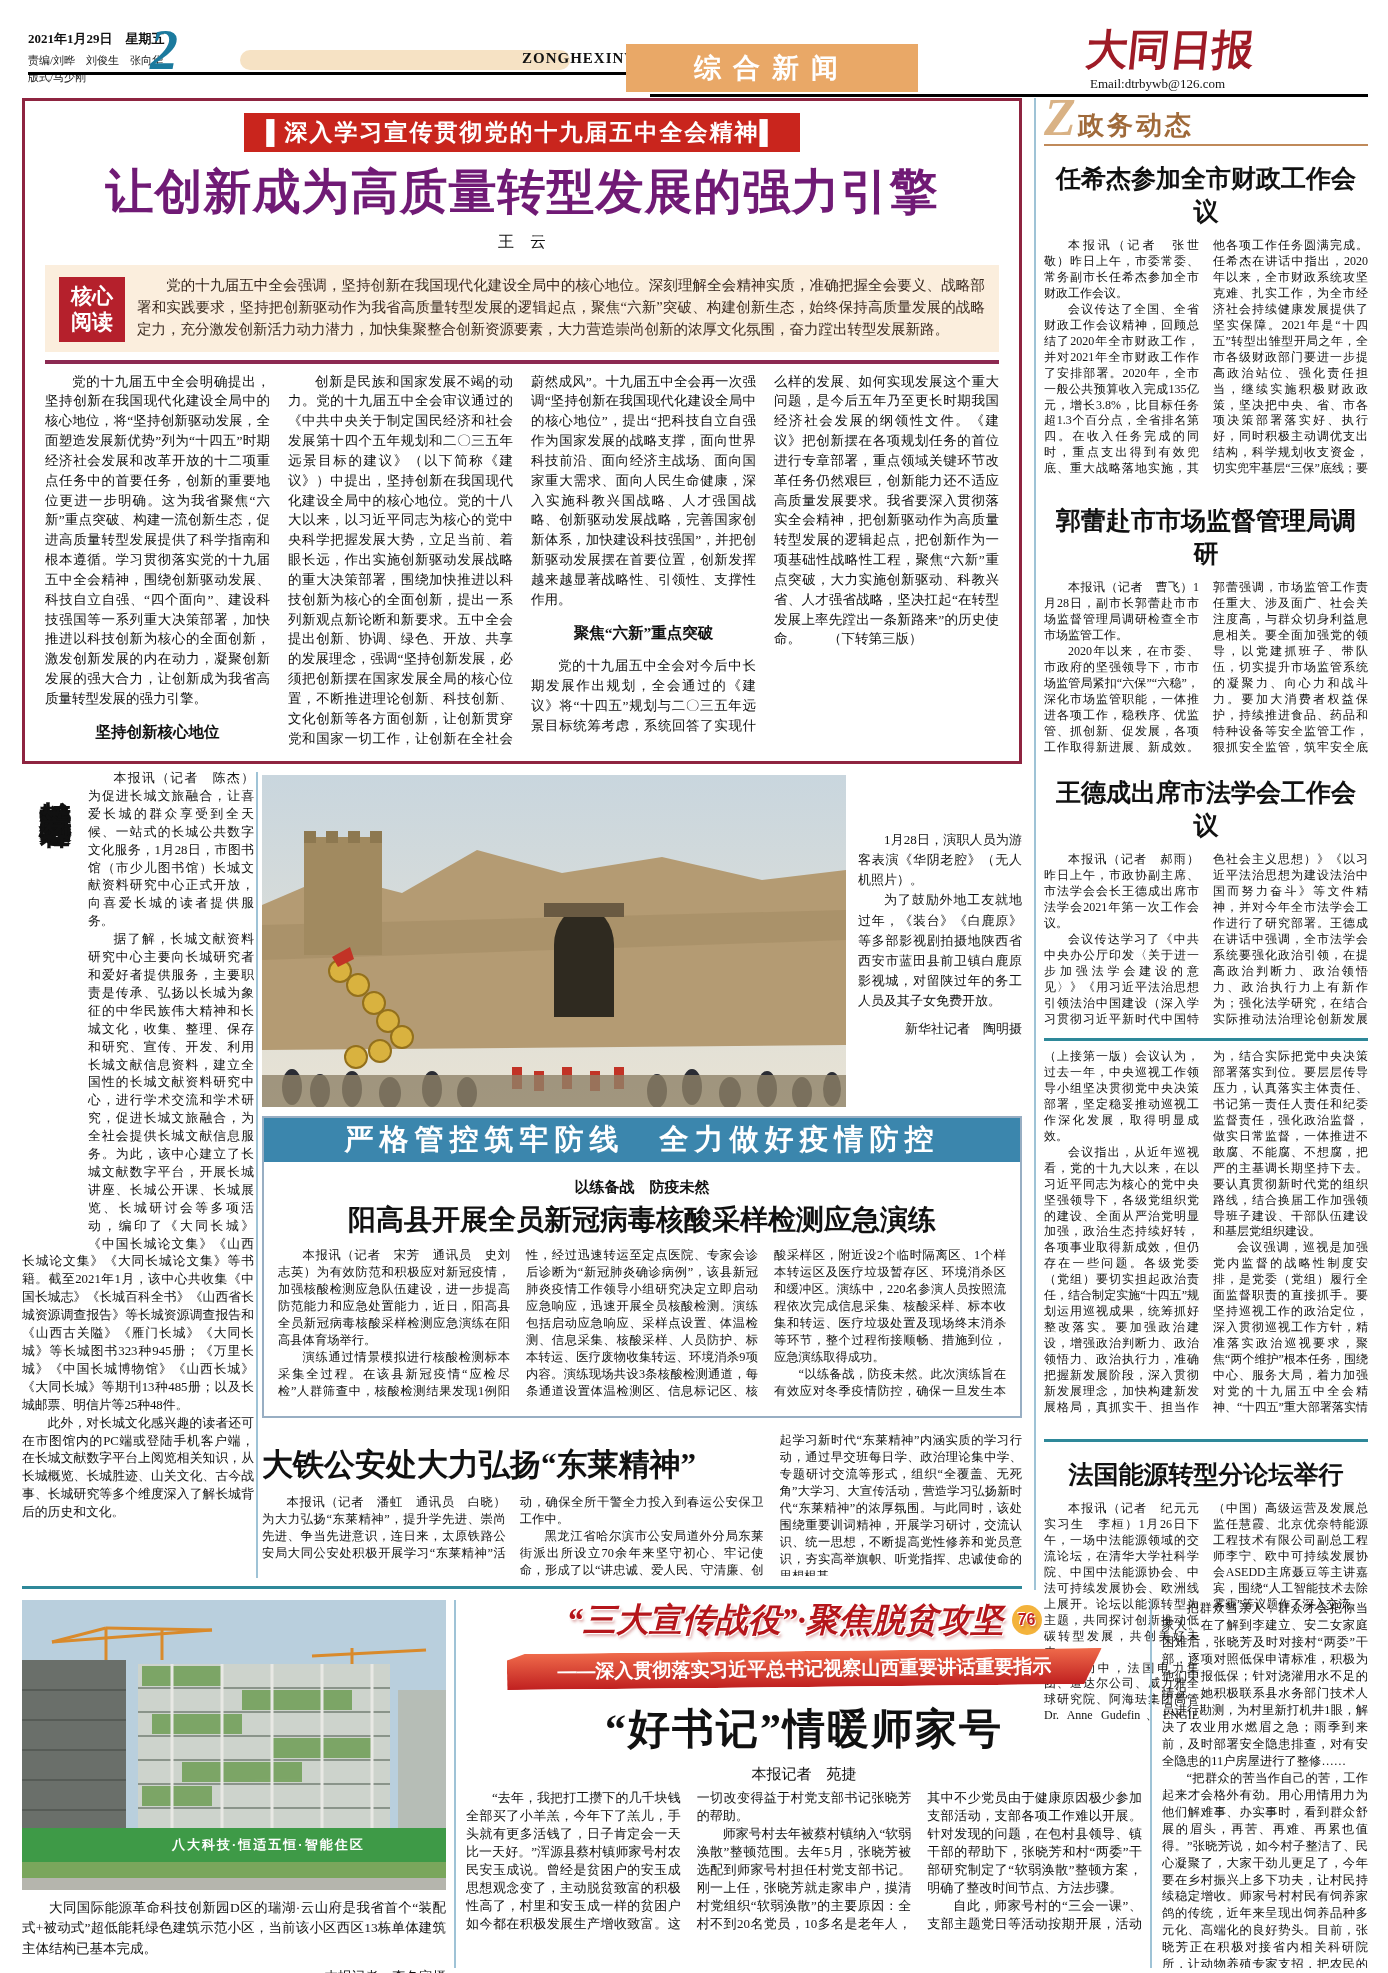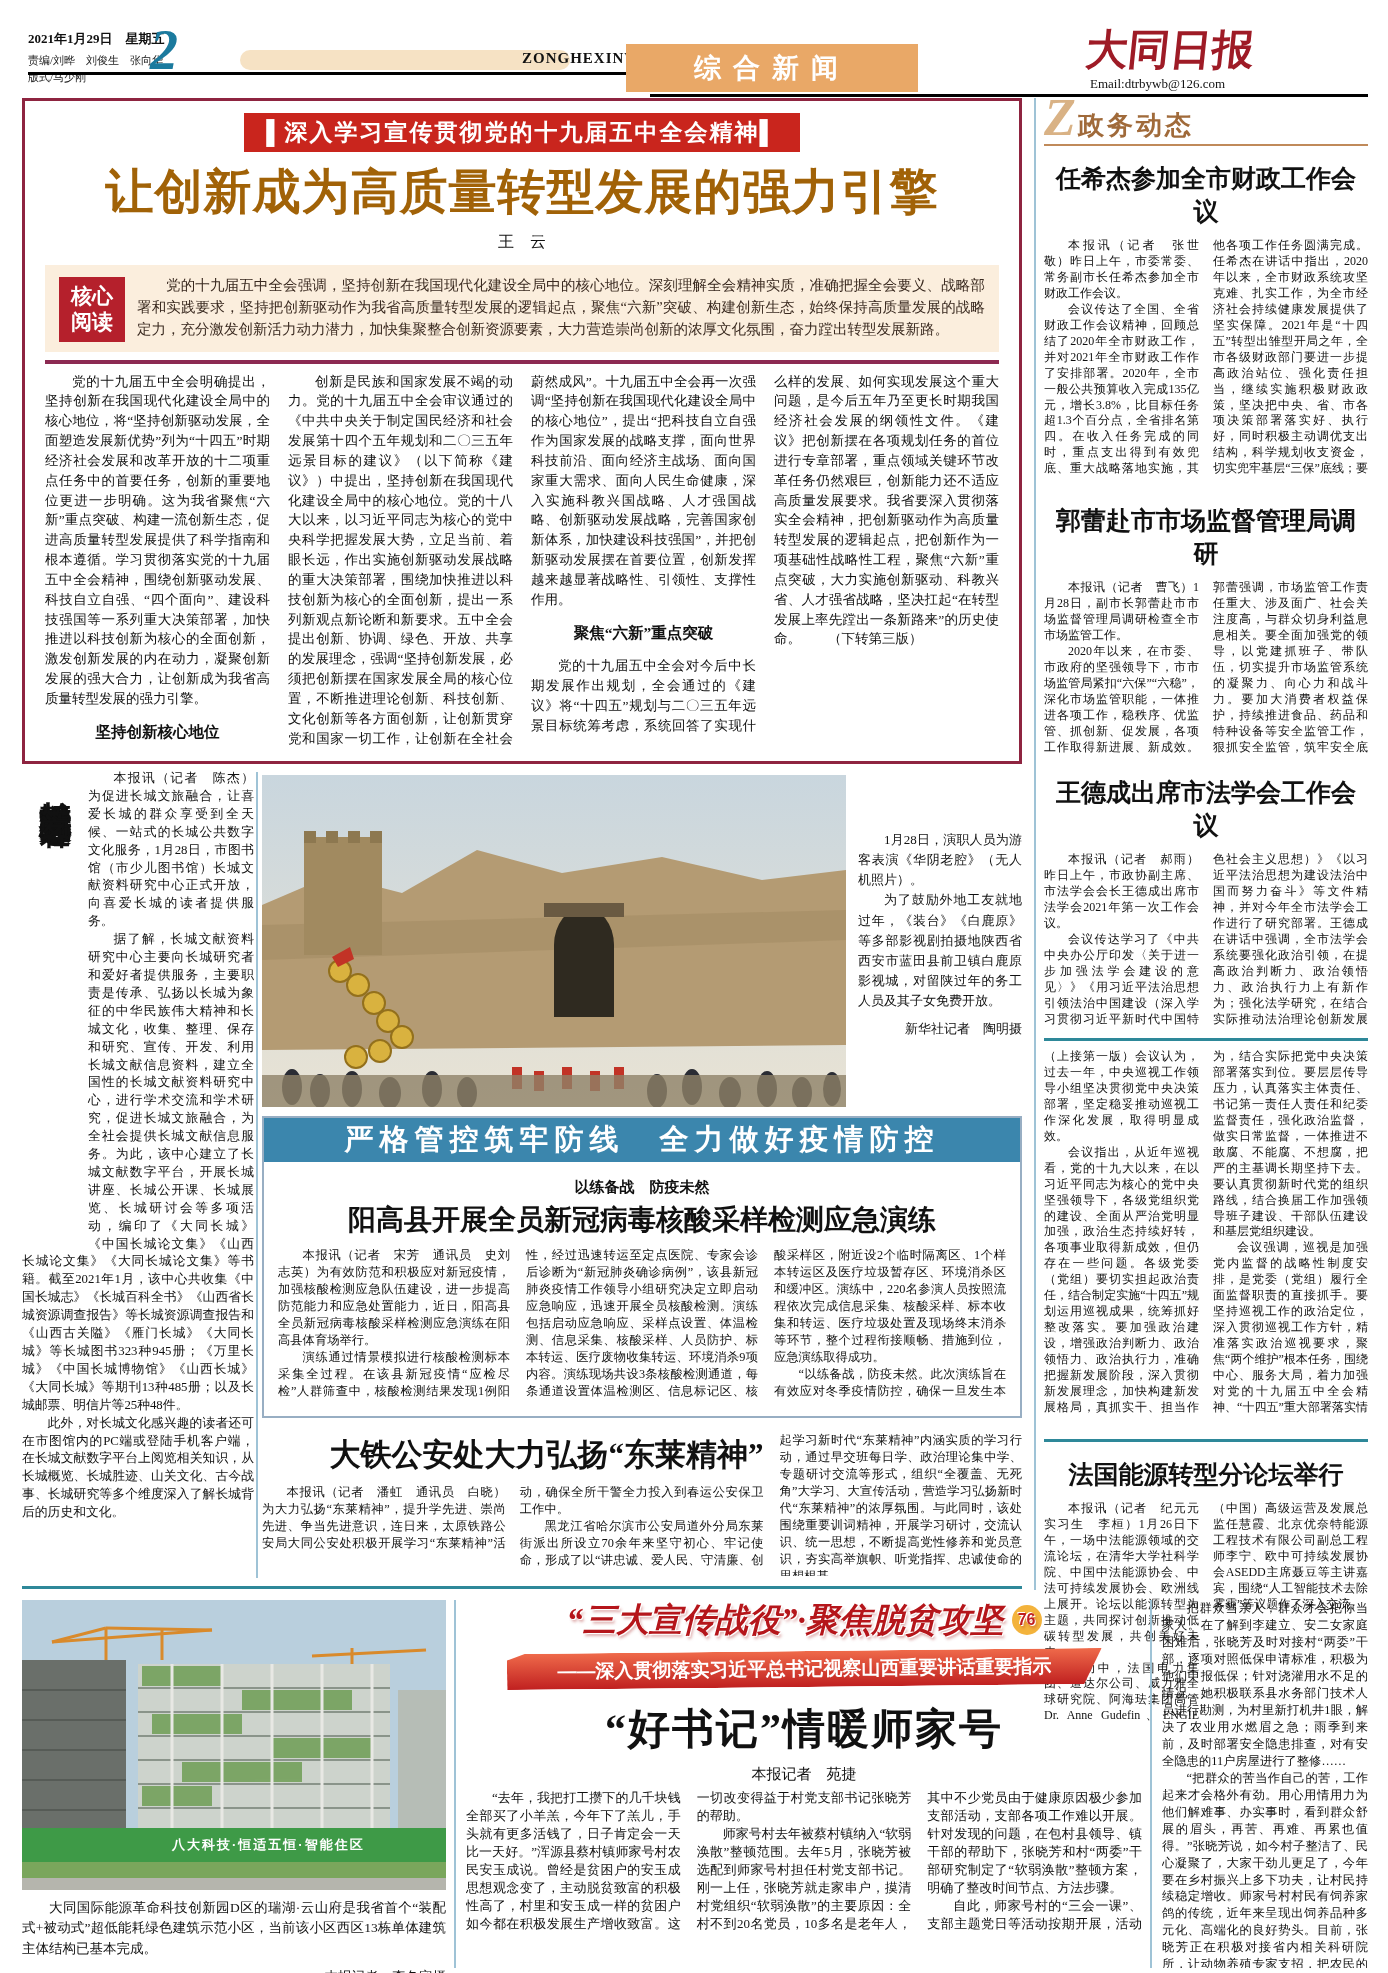--- a/index.html
+++ b/index.html
@@ -20,21 +20,21 @@
   .hdr-section{left:626px;top:44px;width:292px;height:48px;background:#e9a867;color:#fff;
                display:flex;align-items:center;justify-content:center;font-size:27px;font-weight:bold;letter-spacing:12px;}
   .hdr-rule-right{left:650px;top:94px;width:718px;height:3px;background:#000;}
   .hdr-masthead{left:1086px;top:22px;font-size:42px;font-weight:bold;color:#9e1b26;transform:skewX(-6deg);}
   .hdr-email{left:1090px;top:76px;font-size:13px;}
 
   
   .lead-frame{left:22px;top:98px;width:994px;height:660px;border:3px solid #8e2440;background:#fff;}
   .kicker{margin:12px auto 0;width:max-content;max-width:90%;background:#c9251d;color:#fff;
           font-size:23px;font-weight:bold;padding:4px 22px;letter-spacing:2px;}
-  .lead-headline{margin-top:8px;text-align:center;font-size:48px;font-weight:bold;color:#a16207;letter-spacing:1px;}
+  .lead-headline{margin-top:8px;text-align:center;font-size:48px;font-weight:bold;color:#701a75;letter-spacing:1px;}
   .lead-byline{text-align:center;font-size:16px;margin-top:8px;}
   .core{margin:12px 20px 0;background:#fbeedd;padding:10px 14px 8px;overflow:hidden;}
   .core-label{float:left;width:58px;background:#b5202c;color:#fff;text-align:center;
               font-size:21px;font-weight:bold;line-height:1.25;padding:6px 4px;margin:2px 12px 2px 0;}
   .core-text{font-size:14.5px;line-height:1.5;text-indent:2em;text-align:justify;color:#3a2a20;}
   .core-rule{margin:8px 20px 0;height:4px;background:#8c2a52;}
   .lead-cols{margin:8px 20px 0;height:380px;column-count:4;column-gap:18px;column-fill:auto;
              font-size:13.5px;line-height:1.47;overflow:hidden;}
   .lead-sub{text-align:center;font-size:15.5px;font-weight:bold;margin:12px 0;}
 
@@ -65,21 +65,21 @@
   .ep-banner{height:44px;background:#3b86ad;color:#fff;display:flex;align-items:center;justify-content:center;
              font-size:29px;font-weight:bold;letter-spacing:6px;}
   .ep-kicker{text-align:center;font-size:15px;font-weight:bold;margin-top:16px;}
   .ep-headline{text-align:center;font-size:28px;font-weight:bold;margin-top:4px;}
   .ep-body{margin:8px 14px 0;height:158px;column-count:3;column-gap:16px;column-fill:auto;
            font-size:12.3px;line-height:1.38;overflow:hidden;}
 
   
   .donglai{left:262px;top:1432px;width:760px;height:144px;display:flex;gap:16px;overflow:hidden;}
   .dl-left{width:66%;}
-  .dl-h{font-size:31px;font-weight:bold;text-align:right;margin:2px 0 8px;}
+  .dl-h{font-size:31px;font-weight:bold;text-align:left;margin:12px 0 8px;}
   .dl-cols{column-count:2;column-gap:14px;column-fill:auto;height:96px;font-size:12.3px;line-height:1.38;overflow:hidden;}
   .dl-right{flex:1;font-size:12.3px;line-height:1.38;overflow:hidden;}
   .cont p:first-child{text-indent:0;}
 
   .big-teal{left:22px;top:1586px;width:1000px;border-top:3px solid #2e8899;}
 
   
   .photo2{left:22px;top:1600px;width:424px;height:290px;}
   .hoard-text{position:absolute;left:150px;top:236px;color:#fff;font-size:13px;font-weight:bold;letter-spacing:2px;}
   .caption2{left:22px;top:1898px;width:424px;font-size:13.5px;line-height:1.5;}

